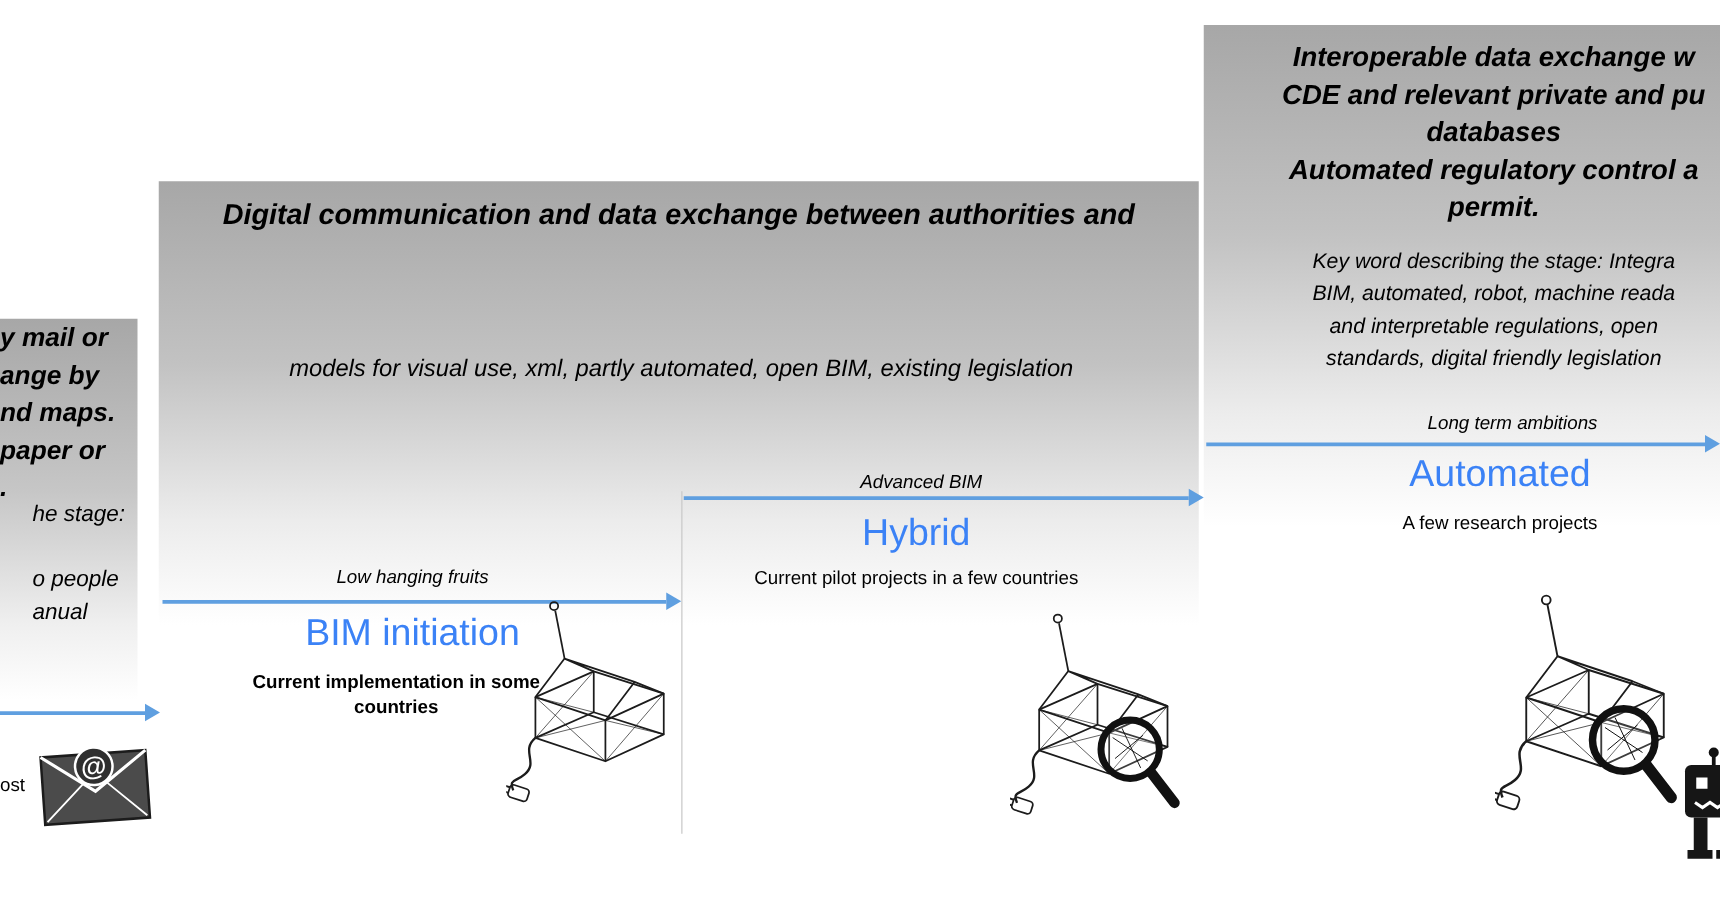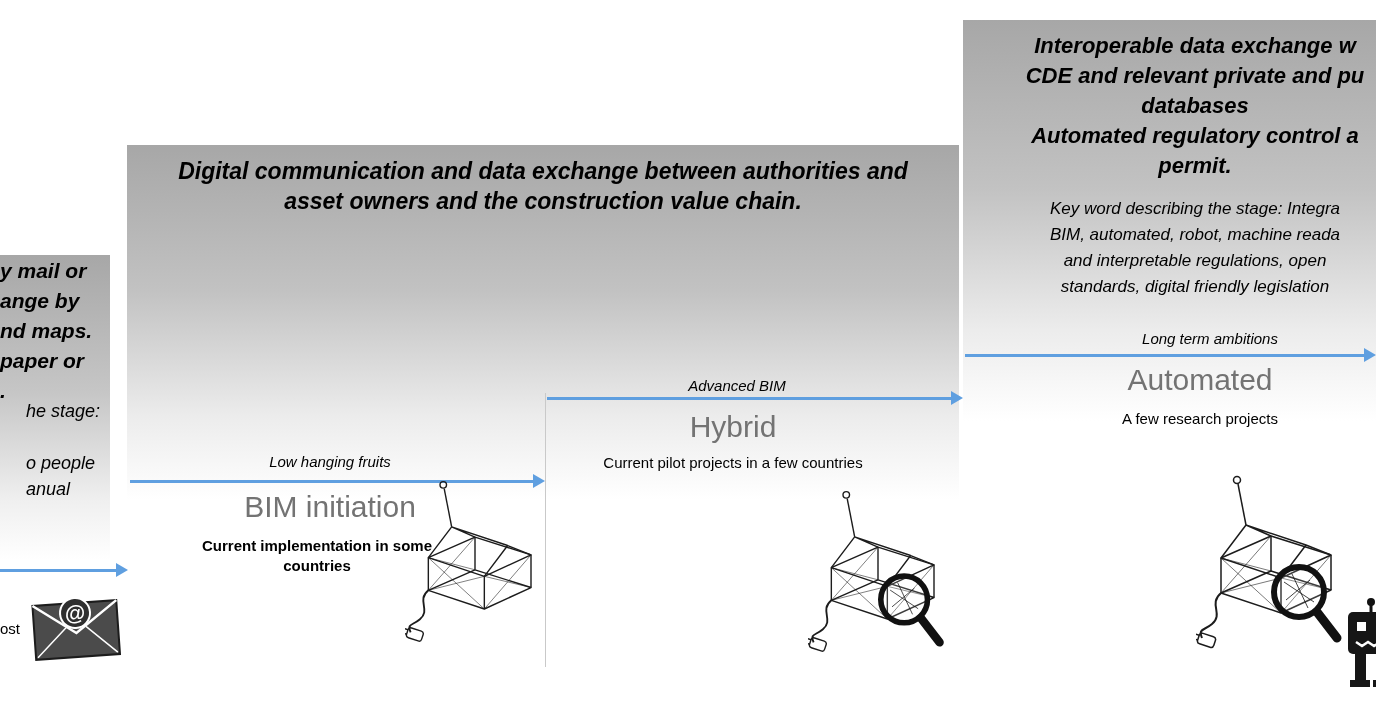--- a/index.html
+++ b/index.html
@@ -41,21 +41,21 @@
   .arrow-a { left:0;     top:563px; width:128px; }
   .arrow-b { left:130px; top:474px; width:415px; }
   .arrow-c { left:547px; top:391px; width:416px; }
   .arrow-d { left:965px; top:348px; width:411px; }
 
   .arrow-label { font-style:italic; font-size:15px; text-align:center; }
   .lbl-low  { left:180px;  top:453px; width:300px; }
   .lbl-adv  { left:587px;  top:377px; width:300px; }
   .lbl-long { left:1060px; top:330px; width:300px; }
 
-  .stage-title { font-size:30px; color:#737373; text-align:center; }
+  .stage-title { font-size:30px; color:#3b82f6; text-align:center; }
   .title-bim    { left:180px;  top:490px; width:300px; }
   .title-hybrid { left:583px;  top:410px; width:300px; }
   .title-auto   { left:1050px; top:363px; width:300px; }
 
   .stage-caption { font-size:15px; text-align:center; line-height:20px; }
   .cap-bim    { left:187px;  top:536px; width:260px;font-weight:bold; }
   .cap-hybrid { left:533px;  top:453px; width:400px; white-space:nowrap; }
   .cap-auto   { left:1050px; top:409px; width:300px; }
 
   .post-label { left:0; top:620px; font-size:15px; }
@@ -118,23 +118,23 @@
 </div>
 <div class="abs left-keywords">
   <div class="ln">he stage:</div>
   <div class="ln"></div>
   <div class="ln">o people</div>
   <div class="ln">anual</div>
 </div>
 
 <div class="abs mid-heading">
   <div class="ln">Digital communication and data exchange between authorities and</div>
-  <div class="ln">asset owners and the construction value chain.</div>
 </div>
 <div class="abs mid-keywords">
+  <div class="ln">models for visual use, xml, partly automated, open BIM, existing legislation</div>
 </div>
 
 <div class="abs right-heading">
   <div class="ln">Interoperable data exchange w</div>
   <div class="ln">CDE and relevant private and pu</div>
   <div class="ln">databases</div>
   <div class="ln">Automated regulatory control a</div>
   <div class="ln">permit.</div>
 </div>
 <div class="abs right-keywords">

